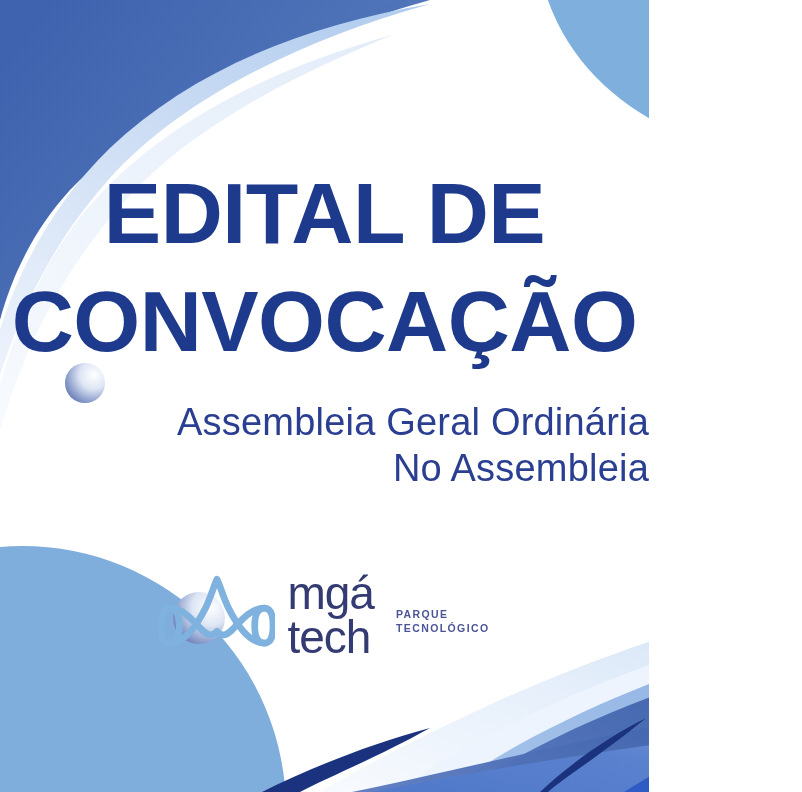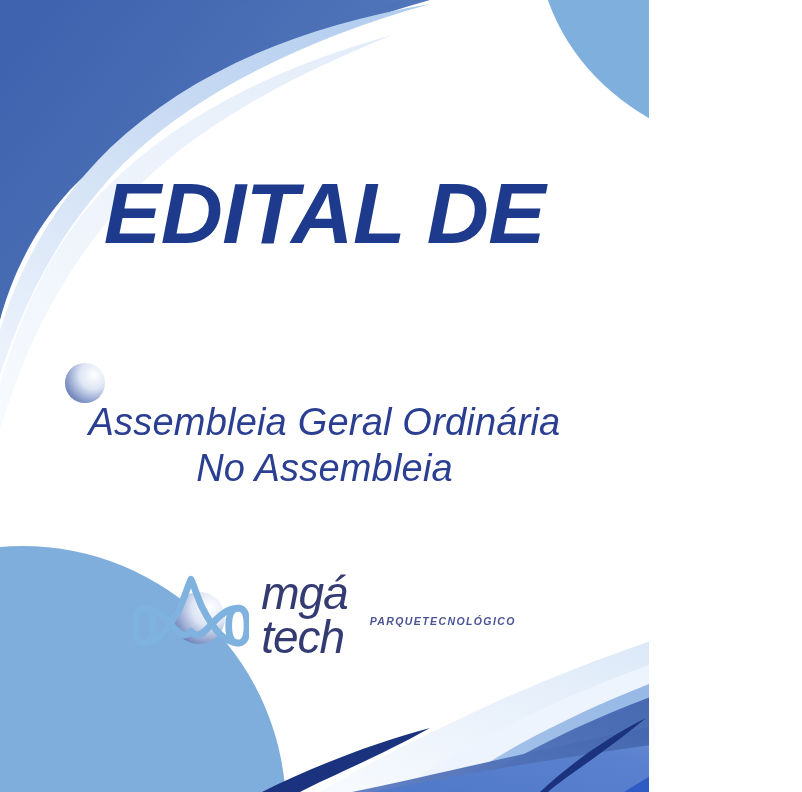--- a/index.html
+++ b/index.html
@@ -11,21 +11,20 @@
   body {
     font-family: "Liberation Sans", sans-serif;
   }
 
   #poster {
     position: relative;
     width: 649px;
     height: 792px;
     overflow: hidden;
     background: #ffffff;
-    font-style: italic;
   }
 
   #bg-svg {
     position: absolute;
     inset: 0;
     width: 802px;
     height: 792px;
     display: block;
   }
 
@@ -62,21 +61,21 @@
     left: 0;
     right: 0;
     font-size: 86px;
   }
 
   .subblock {
     position: absolute;
     top: 399px;
     left: 0;
     right: 0;
-    text-align: center;
+    text-align: right;
   }
   .subline {
     display: block;
     font-family: "Liberation Sans", sans-serif;
     font-weight: 400;
     font-size: 38px;
     line-height: 46px;
     letter-spacing: 0.2px;
     margin: 0;
   }
@@ -110,21 +109,21 @@
     font-family: "Liberation Sans", sans-serif;
     font-weight: 400;
     font-size: 46px;
     line-height: 42px;
     letter-spacing: -1px;
   }
   .logo-word-bottom { margin-top: 2px; }
 
   .logo-tag {
     display: flex;
-    flex-direction: row;
+    flex-direction: column;
     justify-content: center;
     margin-left: 18px;
     margin-top: 12px;
     flex: 0 0 auto;
   }
   .logo-tag span {
     font-family: "Liberation Sans", sans-serif;
     font-weight: 700;
     font-size: 10.5px;
     line-height: 14px;
@@ -238,20 +237,21 @@
     </g>
 
     <circle cx="85" cy="383" r="20" fill="url(#sphereGrad)"></circle>
     <circle cx="199" cy="618" r="26" fill="url(#sphereGrad)"></circle>
   </svg>
 
   <div class="content">
 
     <h1 class="headline headline-line-1" style="color: rgb(30, 58, 140);">EDITAL DE</h1>
 
+    <h1 class="headline headline-line-2" style="color: rgb(30, 58, 140);">CONVOCAÇÃO</h1>
 
     <div class="subblock">
       <span class="subline" style="color: rgb(42, 62, 146);">Assembleia Geral Ordinária</span>
       <span class="subline" style="color: rgb(42, 62, 146);">No Assembleia</span>
     </div>
 
     <div class="logo">
 
       <svg class="logo-mark" viewBox="0 0 120 86" xmlns="http://www.w3.org/2000/svg">
         <path d="M11 36

